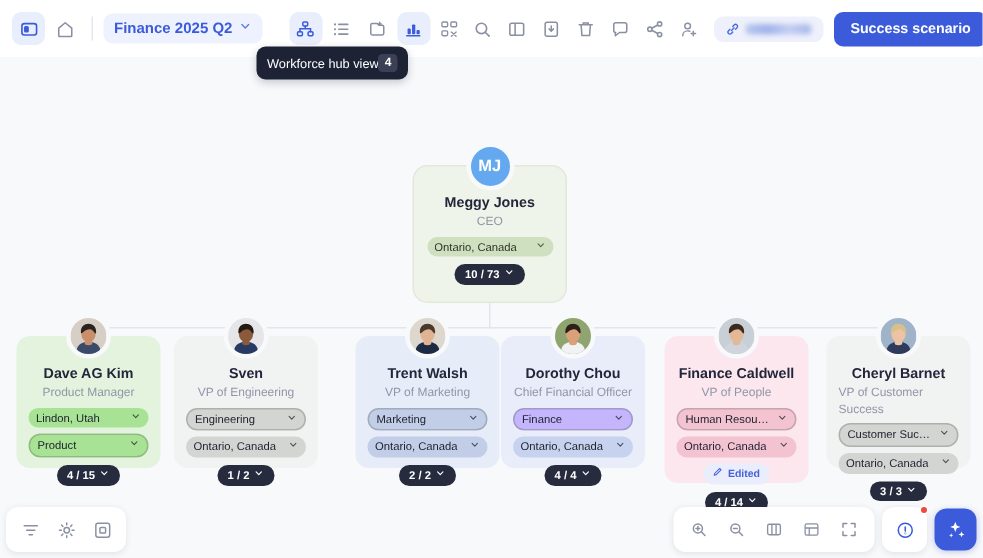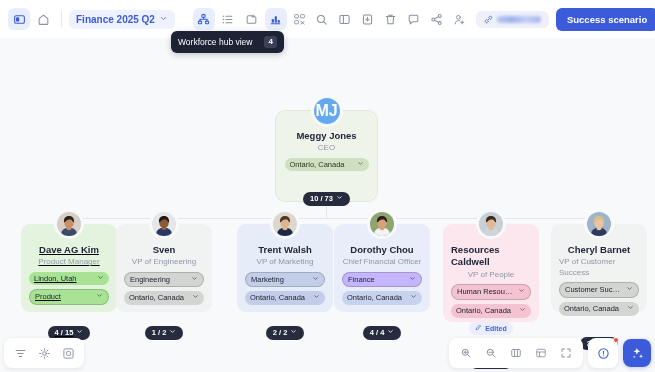--- a/index.html
+++ b/index.html
@@ -62,21 +62,21 @@
     white-space: nowrap; border: none;
     font-family: "Liberation Sans", sans-serif;
   }
 
   
   .tooltip {
     position: absolute; top: 31px; left: 171px;
     background: #1e2235; color: #fff;
     border-radius: 6px; padding: 5px 7px;
     font-size: 8.5px; font-weight: 500;
-    display: flex; align-items: center; gap: 12px;
+    display: flex; align-items: center; gap: 0;
     z-index: 40; white-space: nowrap;
     box-shadow: 0 2px 6px rgba(20,24,45,.22);
   }
   .kbd {
     background: #3b4057; border-radius: 3px;
     padding: 1px 4px; font-size: 8px; line-height: 1.2;
     color: #fff; font-weight: 600;
   }
 
   
@@ -93,42 +93,42 @@
     border: 1px solid #e2e9dc;
     display: flex; flex-direction: column; align-items: center;
     padding-top: 19px;
     z-index: 5;
   }
   .avatar-ceo {
     position: absolute; top: -16px; left: 50%; transform: translateX(-50%);
     width: 32px; height: 32px; border-radius: 50%;
     background: #64a8f0; color: #fff;
     display: flex; align-items: center; justify-content: center;
-    font-size: 16px; font-weight: 600;
+    font-size: 11px; font-weight: 600;
     border: 3px solid #f8f9fb;
   }
   .node-name { font-size: 9.5px; font-weight: 700; color: #22263a; line-height: 1.3; }
   .node-role { font-size: 8px; color: #9096a8; margin-top: 1px; line-height: 1.3; }
 
   .chip {
     display: flex; align-items: center; justify-content: space-between;
     border-radius: 9px; padding: 2px 5px;
     font-size: 7.5px; font-weight: 500;
     margin-top: 4px; cursor: pointer;
     line-height: 1.3;
   }
   .chip span.lbl { overflow: hidden; white-space: nowrap; text-overflow: ellipsis; }
   .chip .chev { flex: none; margin-left: 4px; opacity: .75; }
 
   .count-pill {
     background: #272b3e; color: #fff;
     border-radius: 8px; padding: 2px 7px;
     font-size: 7.5px; font-weight: 600;
     display: flex; align-items: center; gap: 3px;
-    margin-top: 21px; cursor: pointer; line-height: 1.3; text-align: right;
+    margin-top: 5px; cursor: pointer; line-height: 1.3; text-align: right;
   }
 
   
   .row { position: absolute; left: 0; top: 186px; width: 655px; height: 98px; }
   .child-card {
     position: absolute; top: 0;
     width: 96px; height: 88px;
     border-radius: 9px;
     display: flex; flex-direction: column; align-items: center;
     padding: 20px 8px 0;
@@ -360,21 +360,21 @@
         <span>10 / 73</span>
         <span>
           <svg width="7" height="7" viewBox="0 0 24 24" fill="none" stroke="currentColor" stroke-width="2.8" stroke-linecap="round" stroke-linejoin="round">
               <path d="M6 9l6 6 6-6"></path>
             </svg>
         </span>
       </div>
     </div>
 
     <div class="row" id="children-row">
-        <div class="child-card" style="left: 21px; background: rgb(228, 243, 221); text-decoration: underline;">
+        <div class="child-card" style="left: 11px; background: rgb(228, 243, 221);">
           <div class="avatar-img">
             <svg viewBox="0 0 40 40">
               <rect width="40" height="40" fill="#d7cfc6"></rect>
               <ellipse cx="20" cy="36" rx="13" ry="10" fill="#3a4a6b"></ellipse>
               <ellipse cx="20" cy="17.5" rx="8" ry="9.5" fill="#c98f6a"></ellipse>
               <path d="M11.5 15.5c0-6 3.8-9 8.5-9s8.5 3 8.5 9c0 1.6-1 2.2-1.6 1.2-1-1.6-2.4-3.6-4.2-4-2.6-.6-6 .4-8 2.6-1.4 1.6-3.2 2.6-3.2.2z" fill="#2a2320"></path>
               <ellipse cx="20" cy="27.5" rx="4.4" ry="2.8" fill="#c98f6a"></ellipse>
             </svg>
           </div>
           <div class="node-name">Dave AG Kim</div>
@@ -494,21 +494,21 @@
         <div class="child-card" style="left: 443px; background: rgb(251, 231, 237); height: 98px;">
           <div class="avatar-img">
             <svg viewBox="0 0 40 40">
               <rect width="40" height="40" fill="#c9cfd6"></rect>
               <ellipse cx="20" cy="36" rx="13" ry="10" fill="#cfd4dd"></ellipse>
               <ellipse cx="20" cy="17.5" rx="8" ry="9.5" fill="#e3b896"></ellipse>
               <path d="M11.5 15.5c0-6 3.8-9 8.5-9s8.5 3 8.5 9c0 1.6-1 2.2-1.6 1.2-1-1.6-2.4-3.6-4.2-4-2.6-.6-6 .4-8 2.6-1.4 1.6-3.2 2.6-3.2.2z" fill="#3a2a20"></path>
               <ellipse cx="20" cy="27.5" rx="4.4" ry="2.8" fill="#e3b896"></ellipse>
             </svg>
           </div>
-          <div class="node-name">Resources Caldwell</div>
+          <div class="node-name">Finance Caldwell</div>
           <div class="node-role">VP of People</div>
           <div class="chip dept" style="width: 80px; background: rgb(244, 195, 210); border: 1px solid rgba(40, 50, 40, 0.22); color: rgb(32, 36, 47);">
             <span class="lbl">Human Resources</span>
             <span class="chev"><svg width="7" height="7" viewBox="0 0 24 24" fill="none" stroke="currentColor" stroke-width="2.6" stroke-linecap="round" stroke-linejoin="round">
                 <path d="M6 9l6 6 6-6"></path>
               </svg></span>
           </div>
           <div class="chip loc" style="width: 80px; background: rgb(244, 195, 210); color: rgb(32, 36, 47);">
             <span class="lbl">Ontario, Canada</span>
             <span class="chev"><svg width="7" height="7" viewBox="0 0 24 24" fill="none" stroke="currentColor" stroke-width="2.6" stroke-linecap="round" stroke-linejoin="round">

